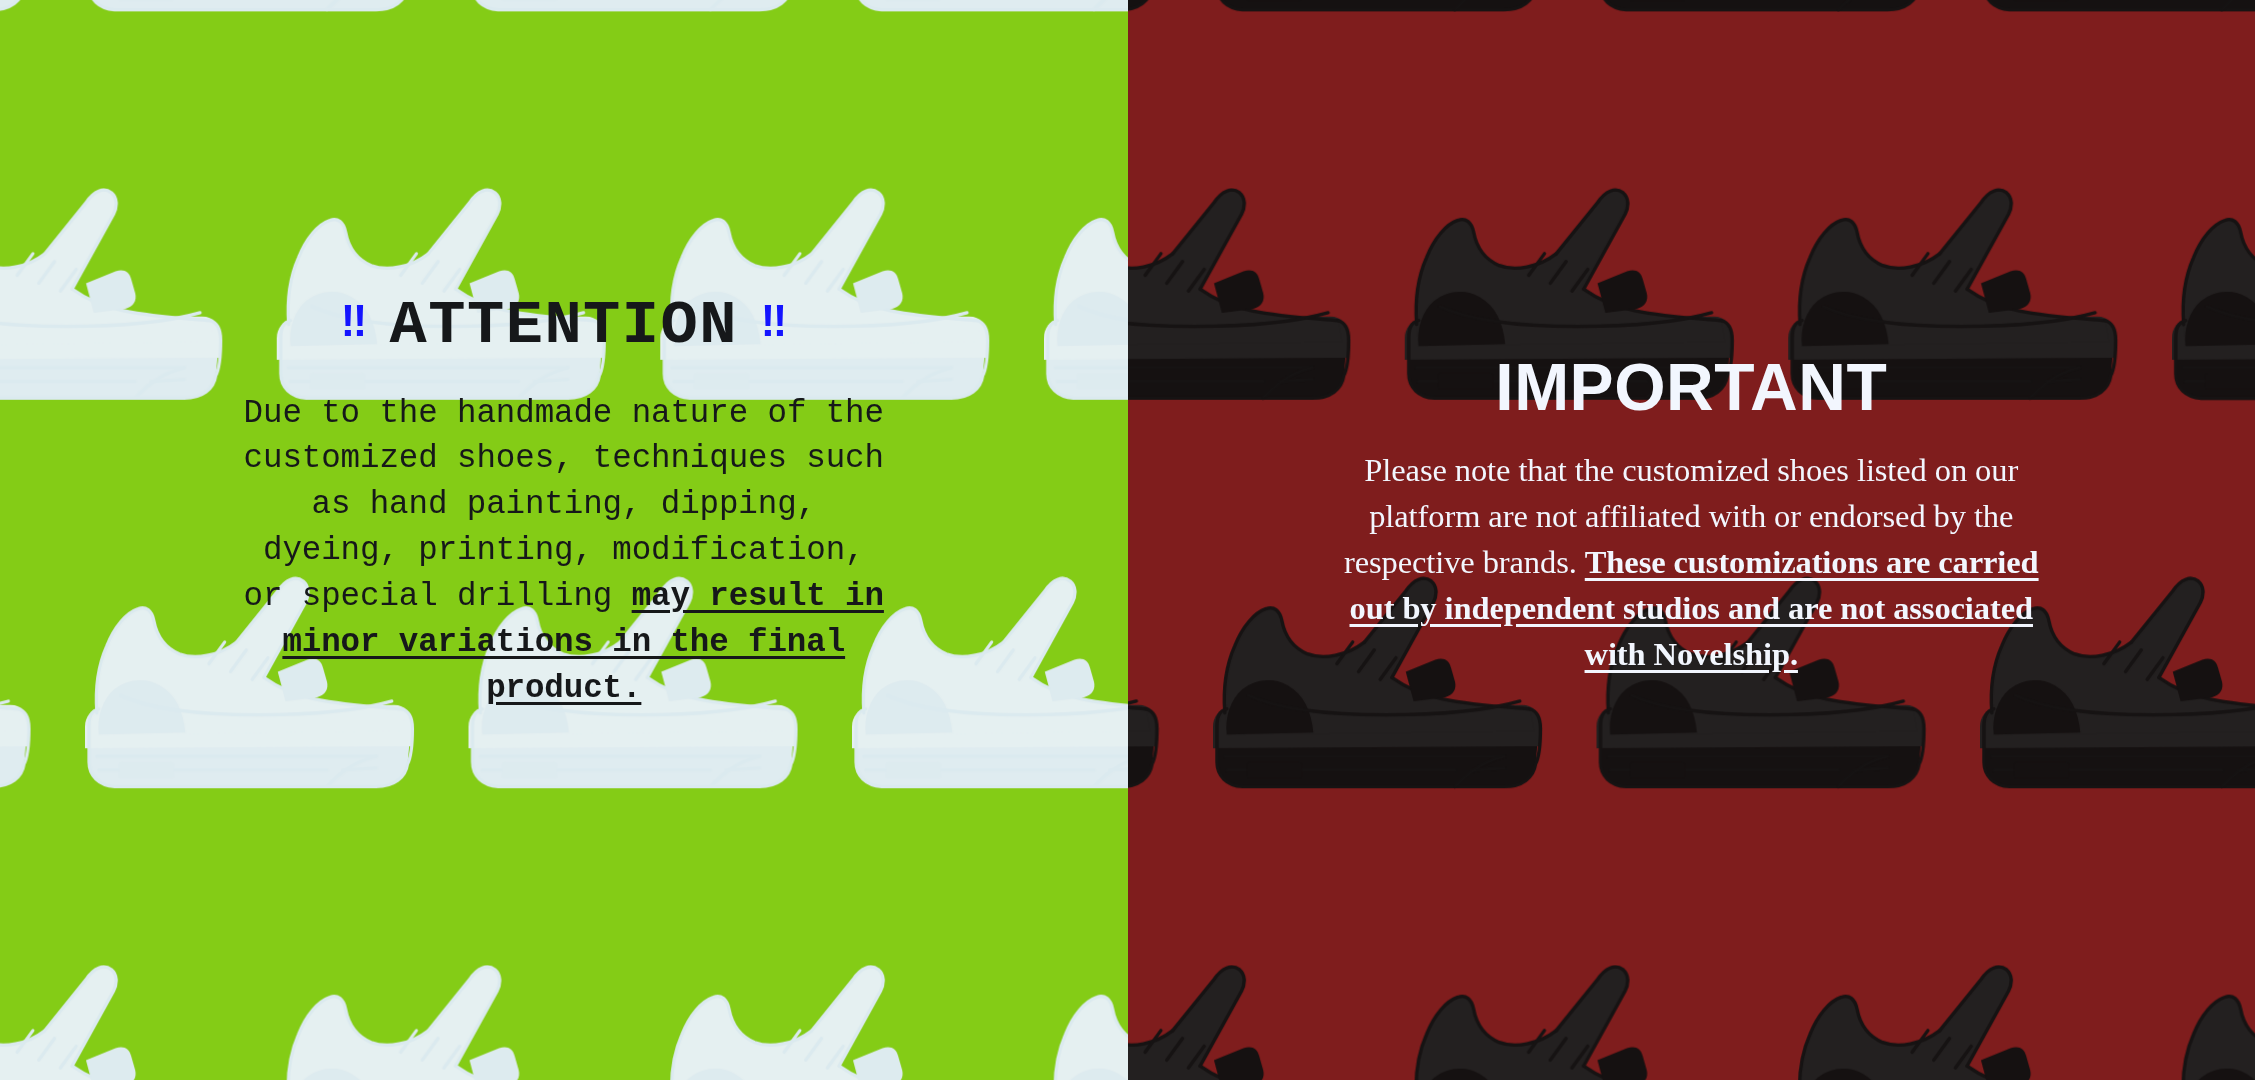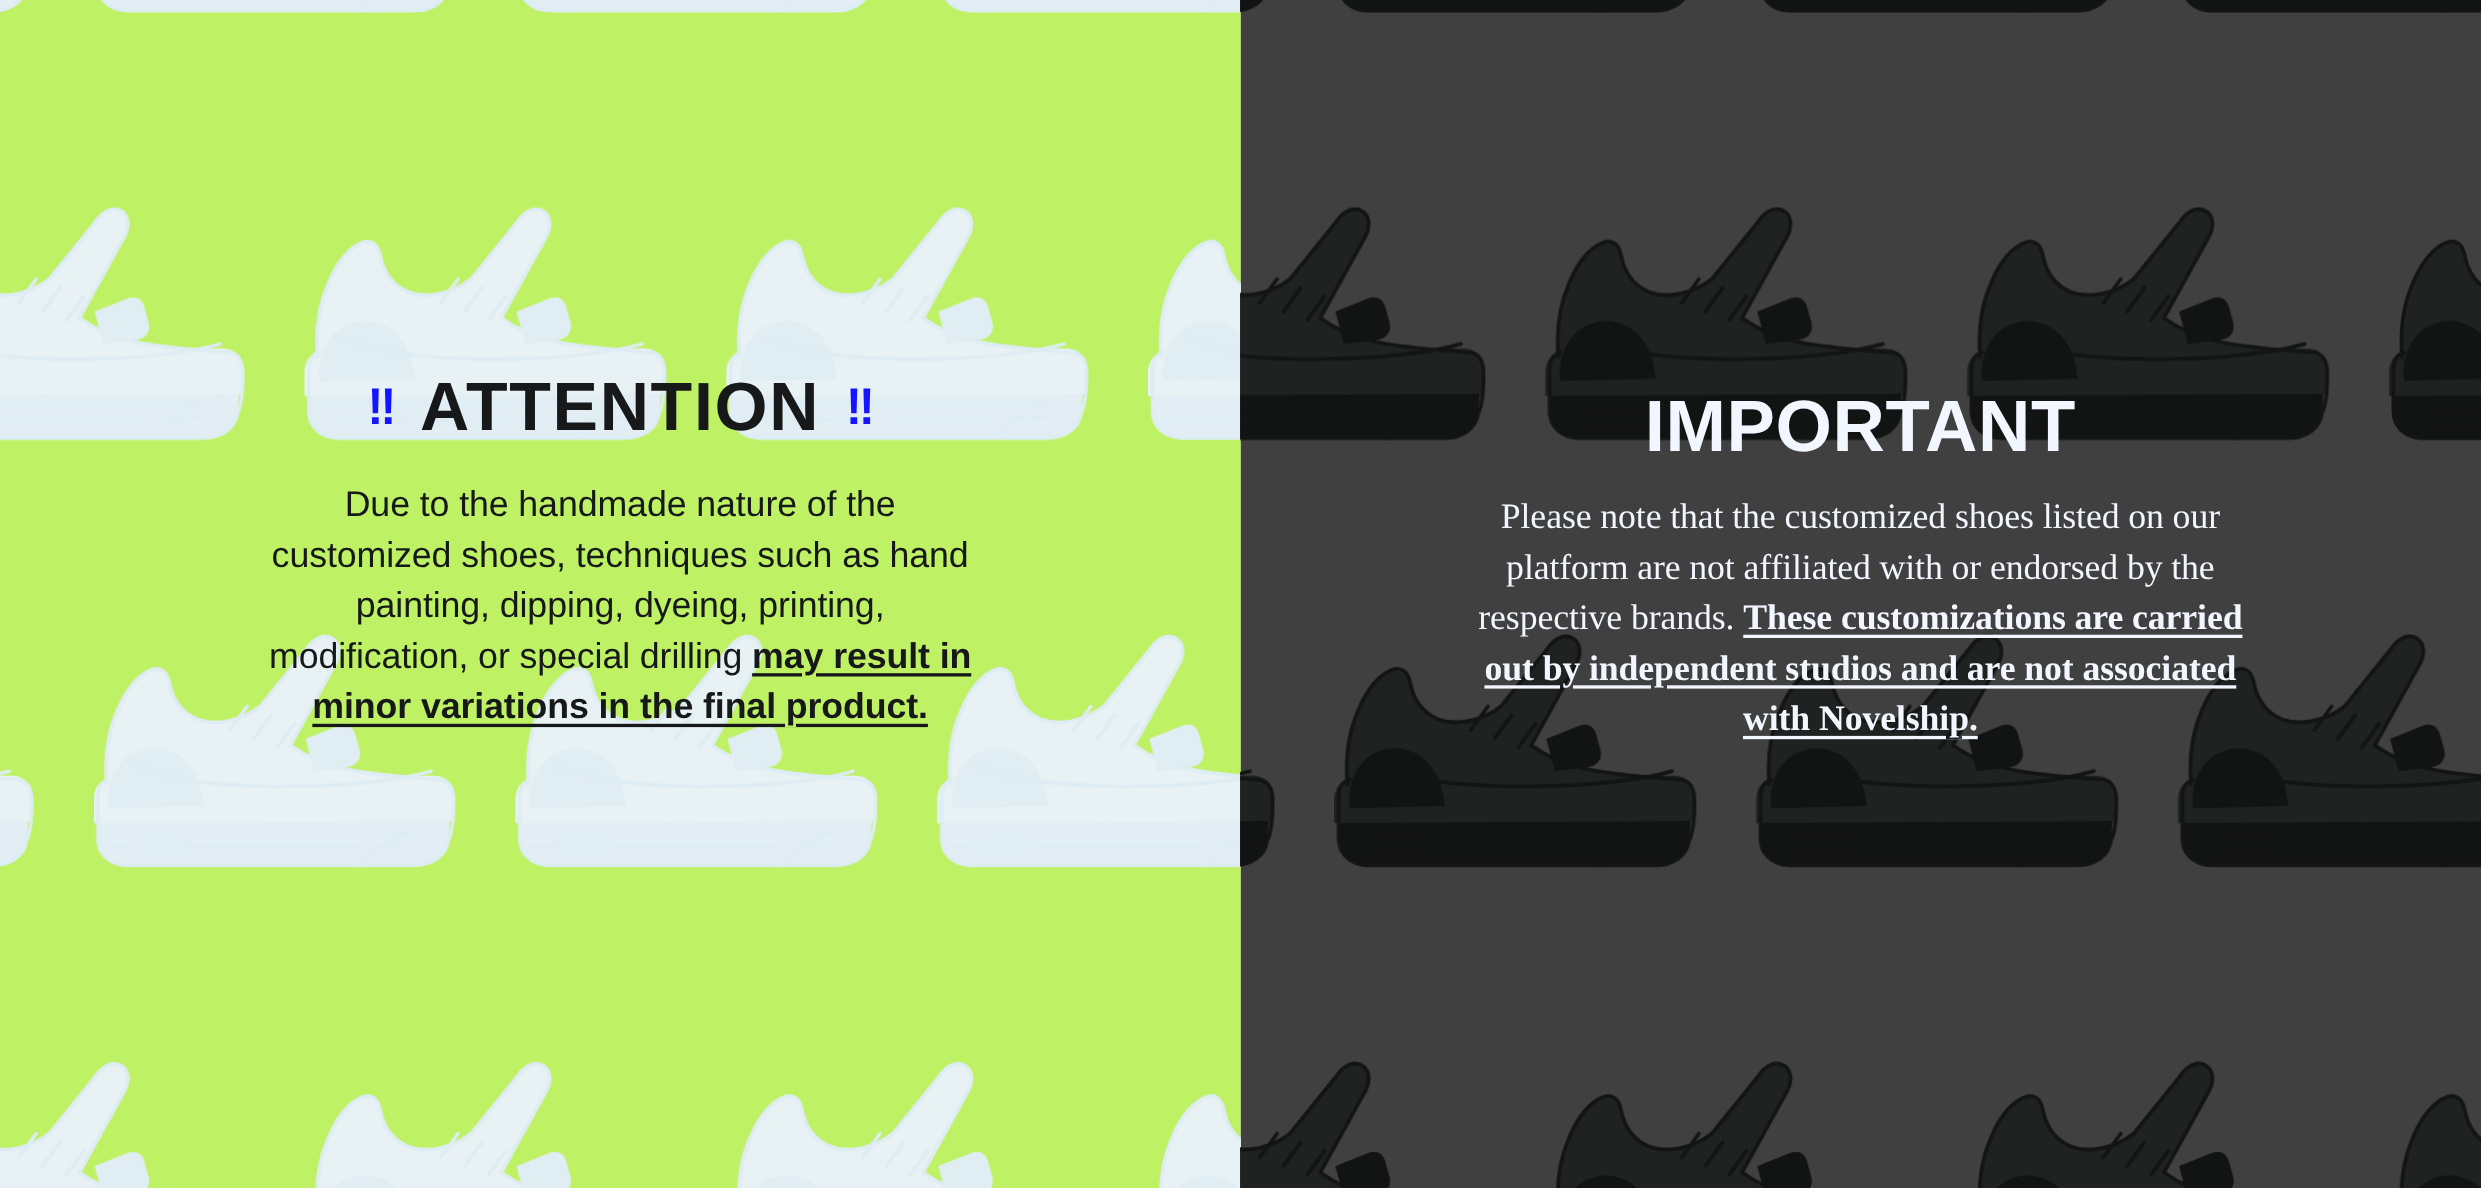--- a/index.html
+++ b/index.html
@@ -23,22 +23,22 @@
   .panel {
     width:50%;
     height:100%;
     position:relative;
     display:flex;
     align-items:center;
     justify-content:center;
     overflow:hidden;
   }
 
-  .panel--light { background:#bef264; }
-  .panel--dark  { background:#404040; }
+  .panel--light { background:#84cc16;font-family:Liberation Mono, monospace; }
+  .panel--dark  { background:#7f1d1d; }
 
   
   .pattern {
     position:absolute;
     inset:-60px -40px -40px -140px;
     pointer-events:none;
     z-index:0;
   }
   .pattern svg { display:block; width:100%; height:100%; }
 

